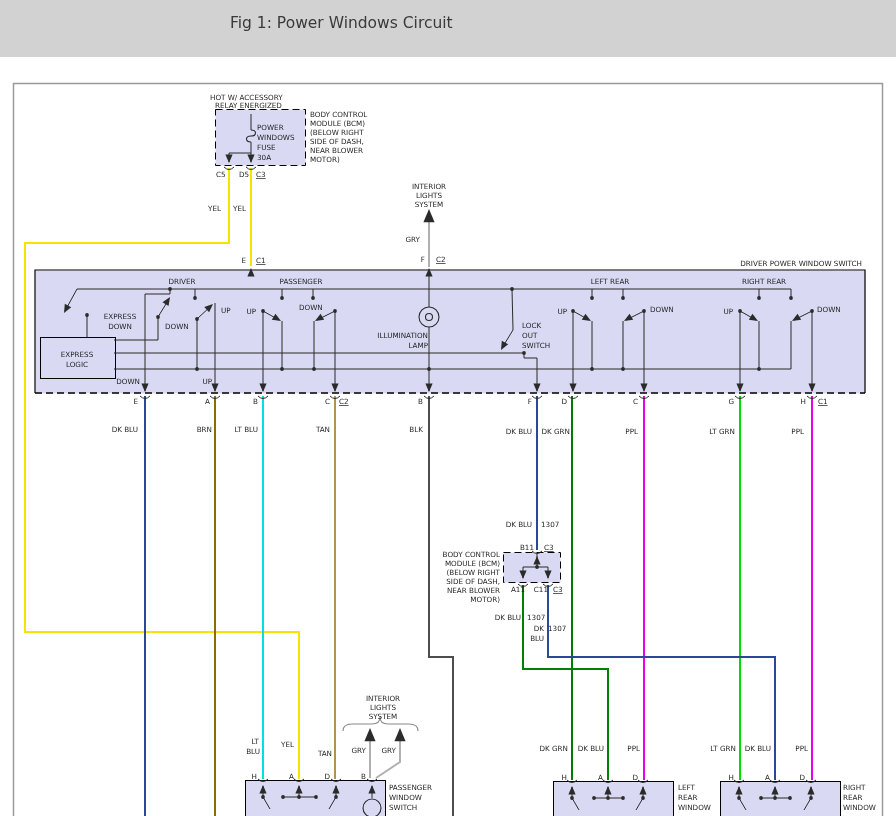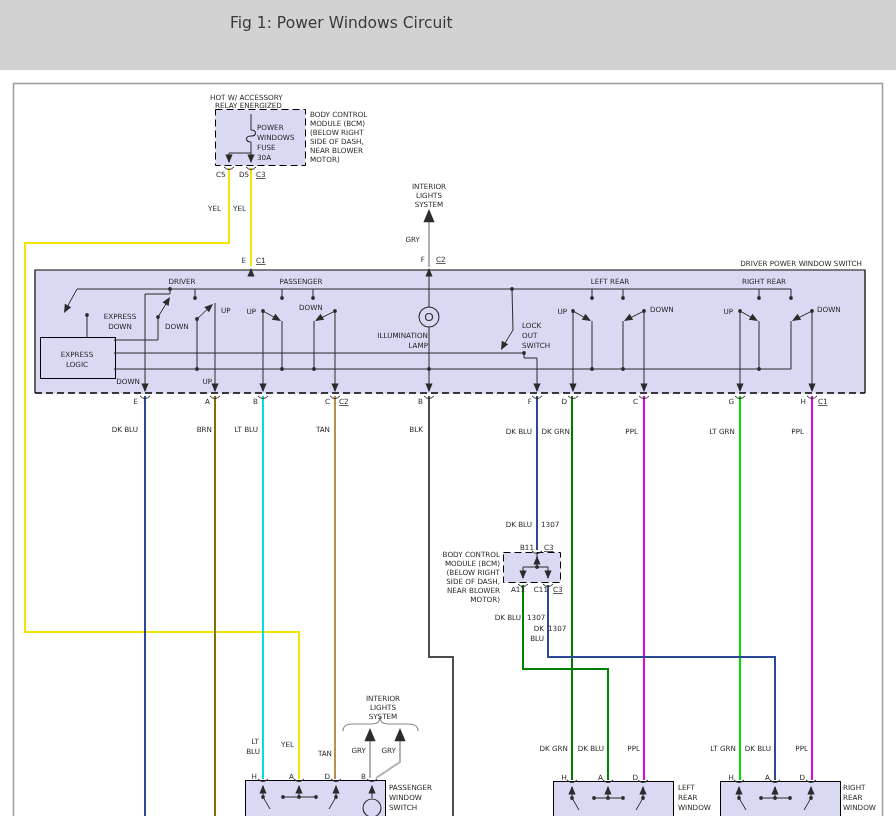--- a/index.html
+++ b/index.html
@@ -1,18 +1,18 @@
 <!DOCTYPE html>
 <html><head>
 <meta charset="utf-8">
 <style>
   html,body{margin:0;padding:0;background:#ffffff;}
   .stage{position:relative;width:896px;height:816px;overflow:hidden;
          font-family:"DejaVu Sans","Liberation Sans",sans-serif;}
-  .header{position:absolute;left:0;top:0;width:896px;height:70px;background:#d2d2d2;}
+  .header{position:absolute;left:0;top:0;width:896px;height:57px;background:#d2d2d2;}
   .header .title{position:absolute;left:230px;top:14px;font-size:15.5px;color:#3a3a3a;}
   svg{position:absolute;left:0;top:0;}
   svg text{font-family:"DejaVu Sans","Liberation Sans",sans-serif;fill:#1f1f1f;}
 </style>
 </head>
 <body>
 
 <div class="stage">
   <svg id="svg" width="896" height="816" viewBox="0 0 896 816">
       <rect x="13.5" y="83.5" width="869" height="745" fill="#ffffff" stroke="#9a9a9a" stroke-width="1.5"></rect>

